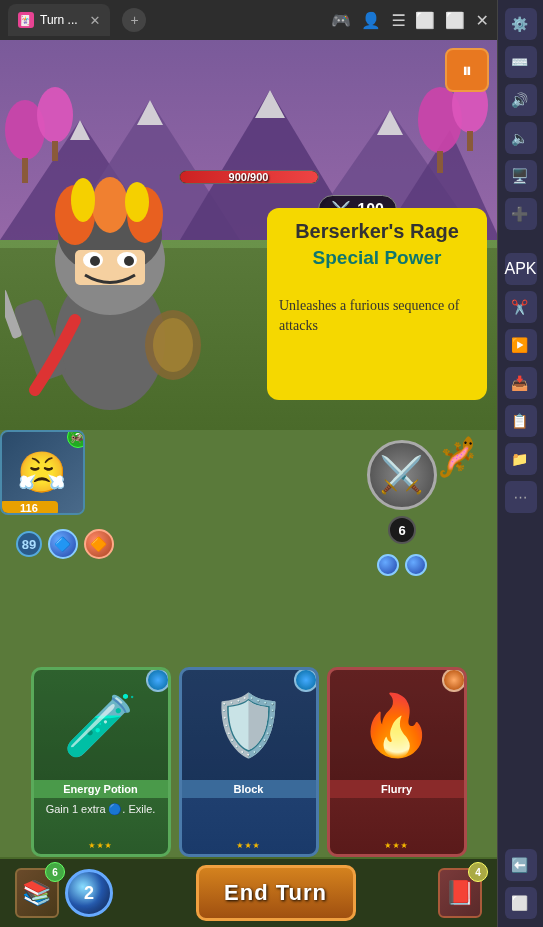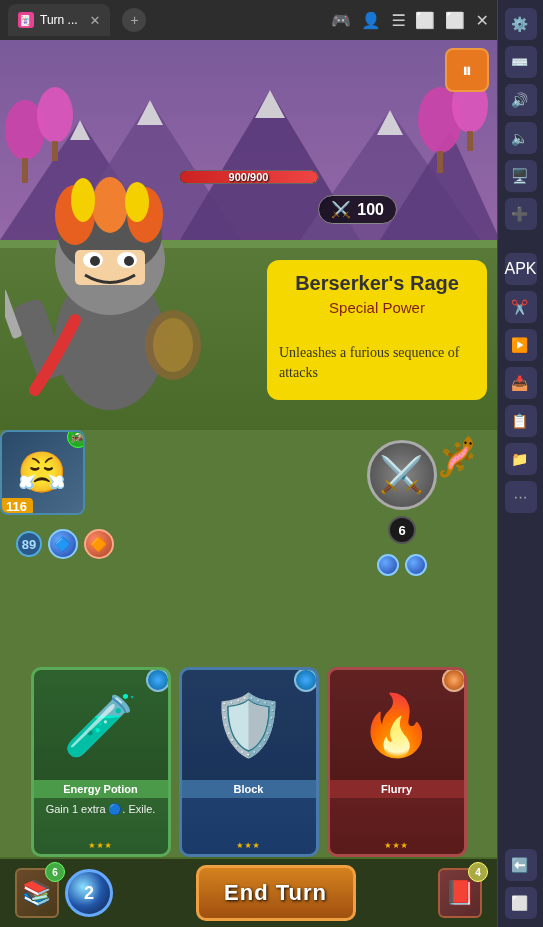--- a/index.html
+++ b/index.html
@@ -204,41 +204,41 @@
       font-size: 16px;
       font-weight: bold;
     }
 
     
     #ability-card {
       position: absolute;
       bottom: 30px;
       right: 10px;
       width: 220px;
-      height: 140px;
+      height: 192px;
       background: #f5d800;
       border-radius: 12px;
       padding: 12px;
       display: flex;
       flex-direction: column;
       align-items: center;
       gap: 4px;
     }
 
     #ability-title {
       font-size: 20px;
       font-weight: bold;
       color: #333;
       font-family: 'Arial Black', sans-serif;
     }
 
     #ability-subtitle {
-      font-size: 15px;
-      color: #7f1d1d;
-      font-weight: normal;
+      font-size: 19px;
+      color: #0f766e;
+      font-weight: bold;
     }
 
     #ability-desc {
       font-size: 14px;
       color: #333;
       text-align: left;
       margin-top: 23px;
       line-height: 1.4;
       font-family: Liberation Serif, serif;
     }
@@ -297,23 +297,23 @@
       font-size: 14px;
     }
 
     
     #player-level {
       position: absolute;
       bottom: -2px;
       left: -2px;
       background: #e8a000;
       color: #fff;
-      font-size: 13px;
-      font-weight: bold;
-      padding: 1px 6px;
+      font-size: 11px;
+      font-weight: bold;
+      padding: 1px 20px;
       border-radius: 4px;
     }
 
     
     #player-stats-row {
       display: flex;
       align-items: center;
       gap: 6px;
       margin-top: 4px;
     }

